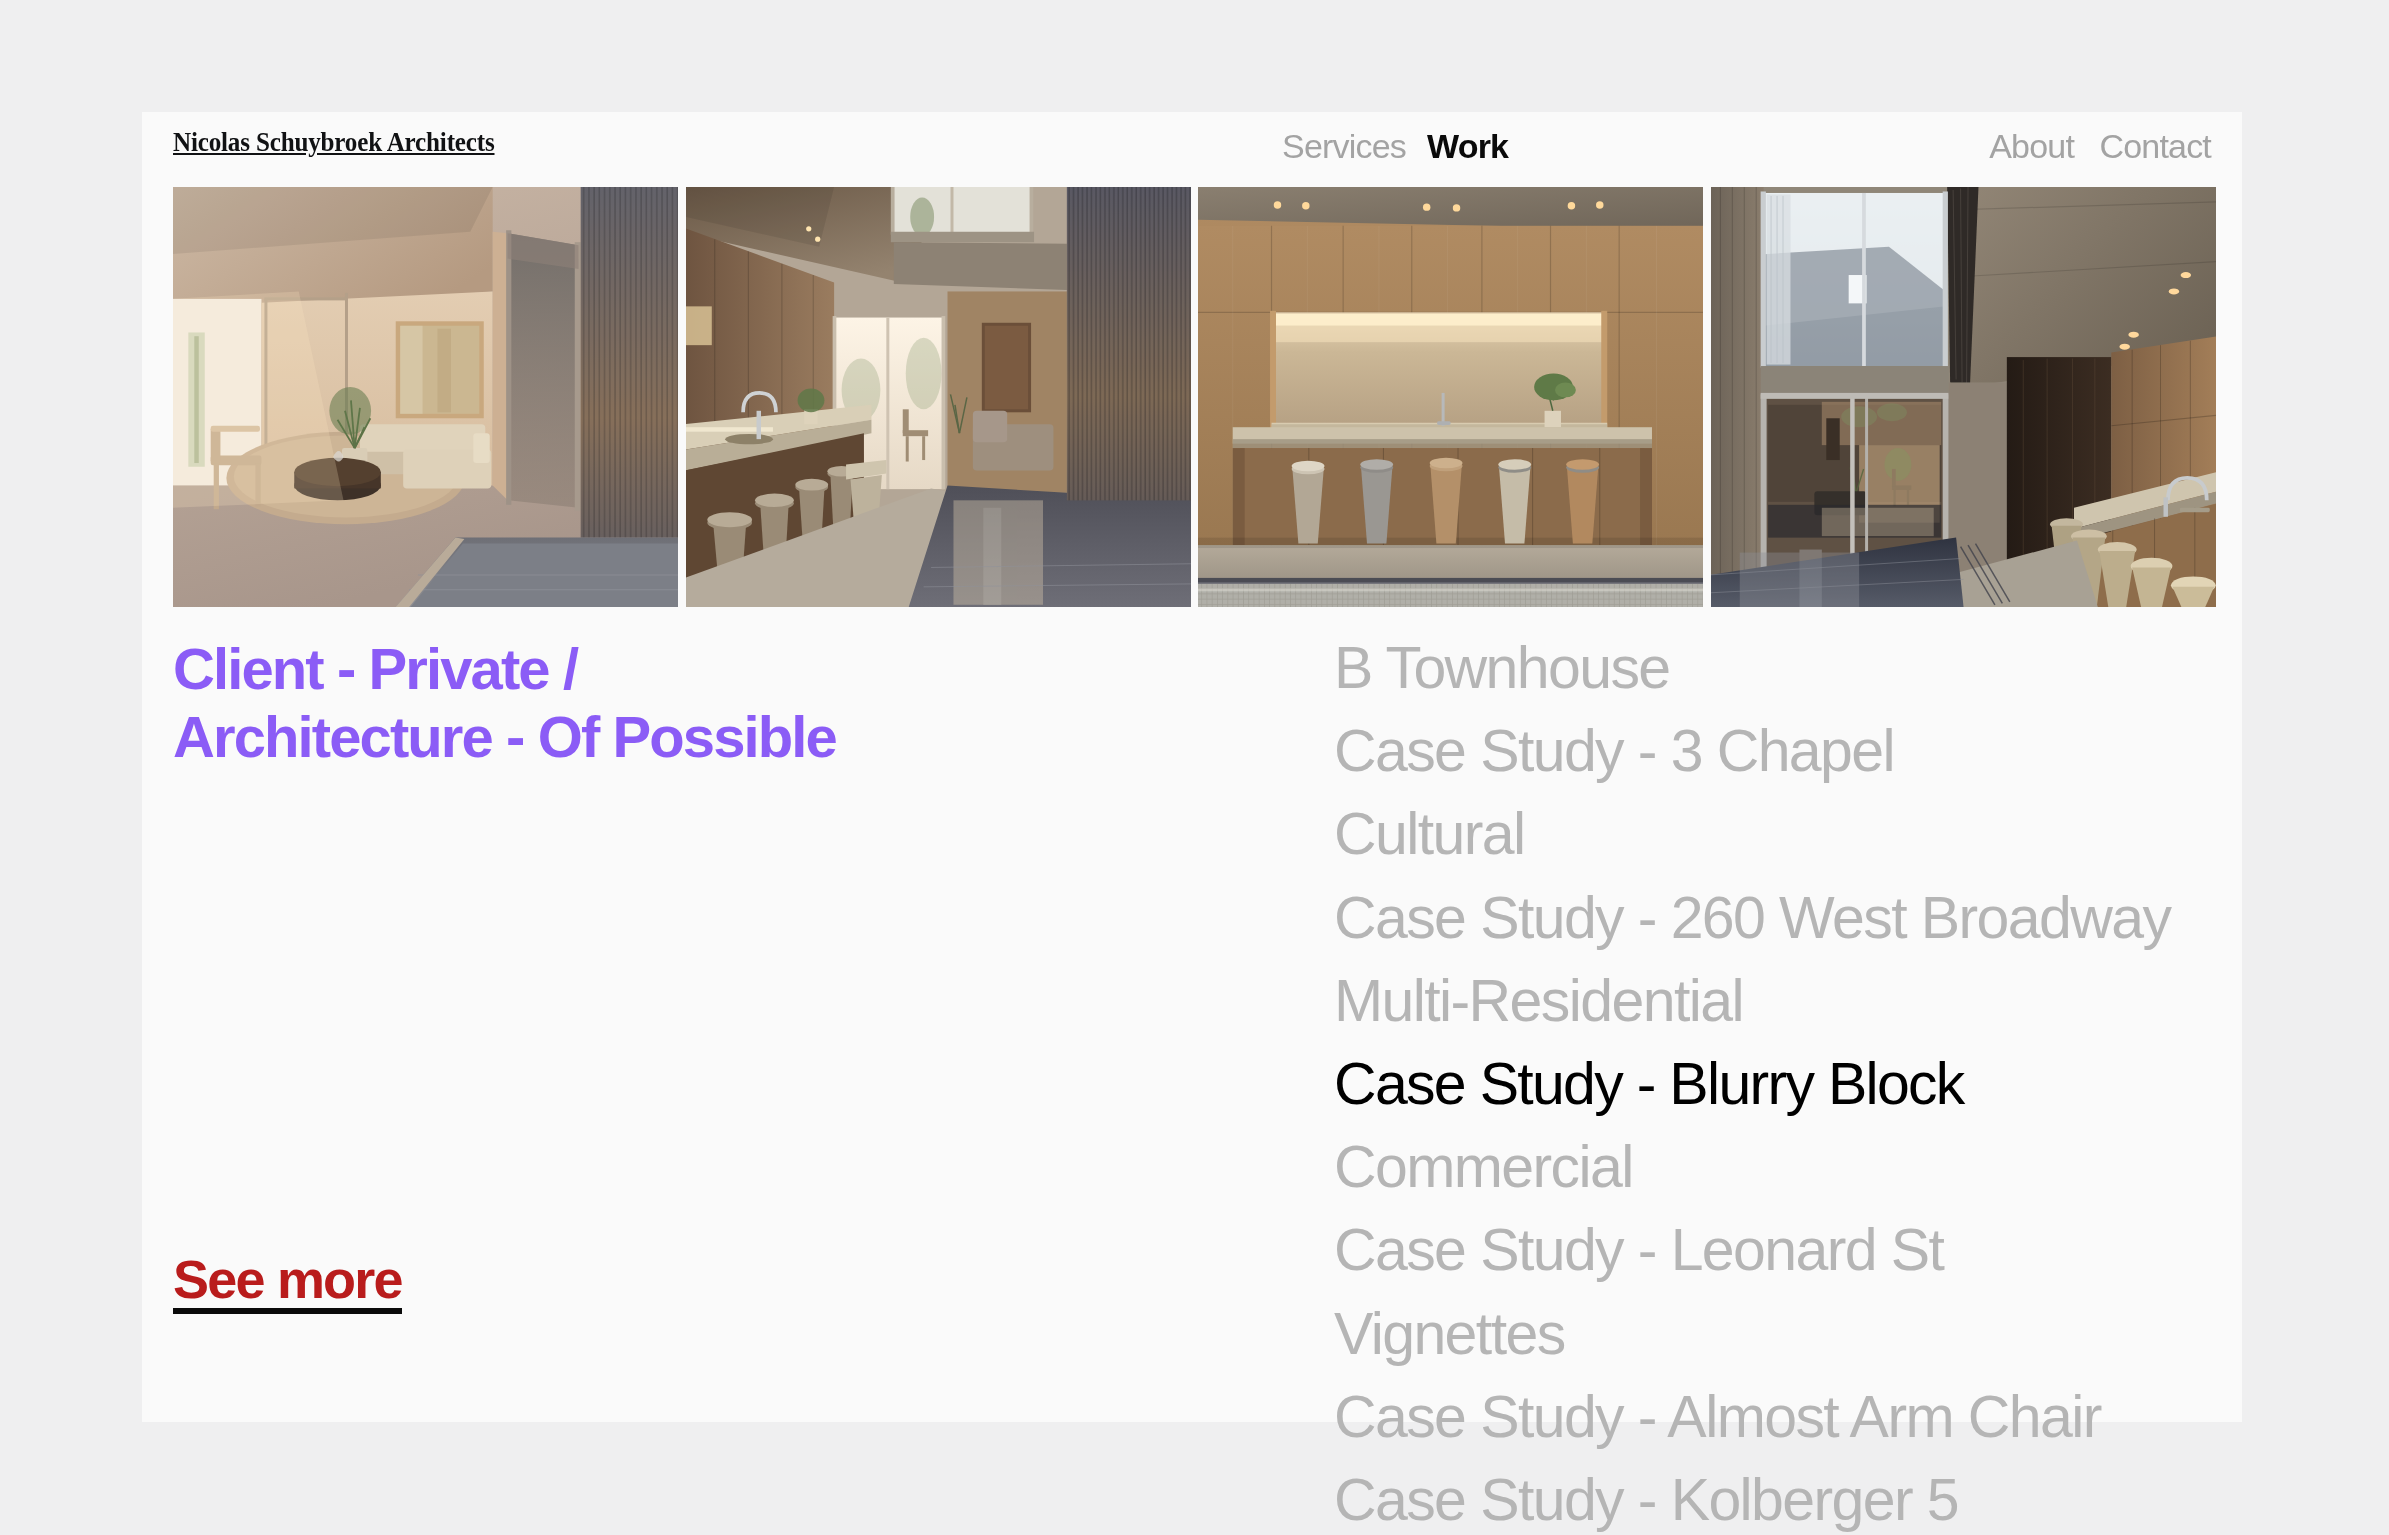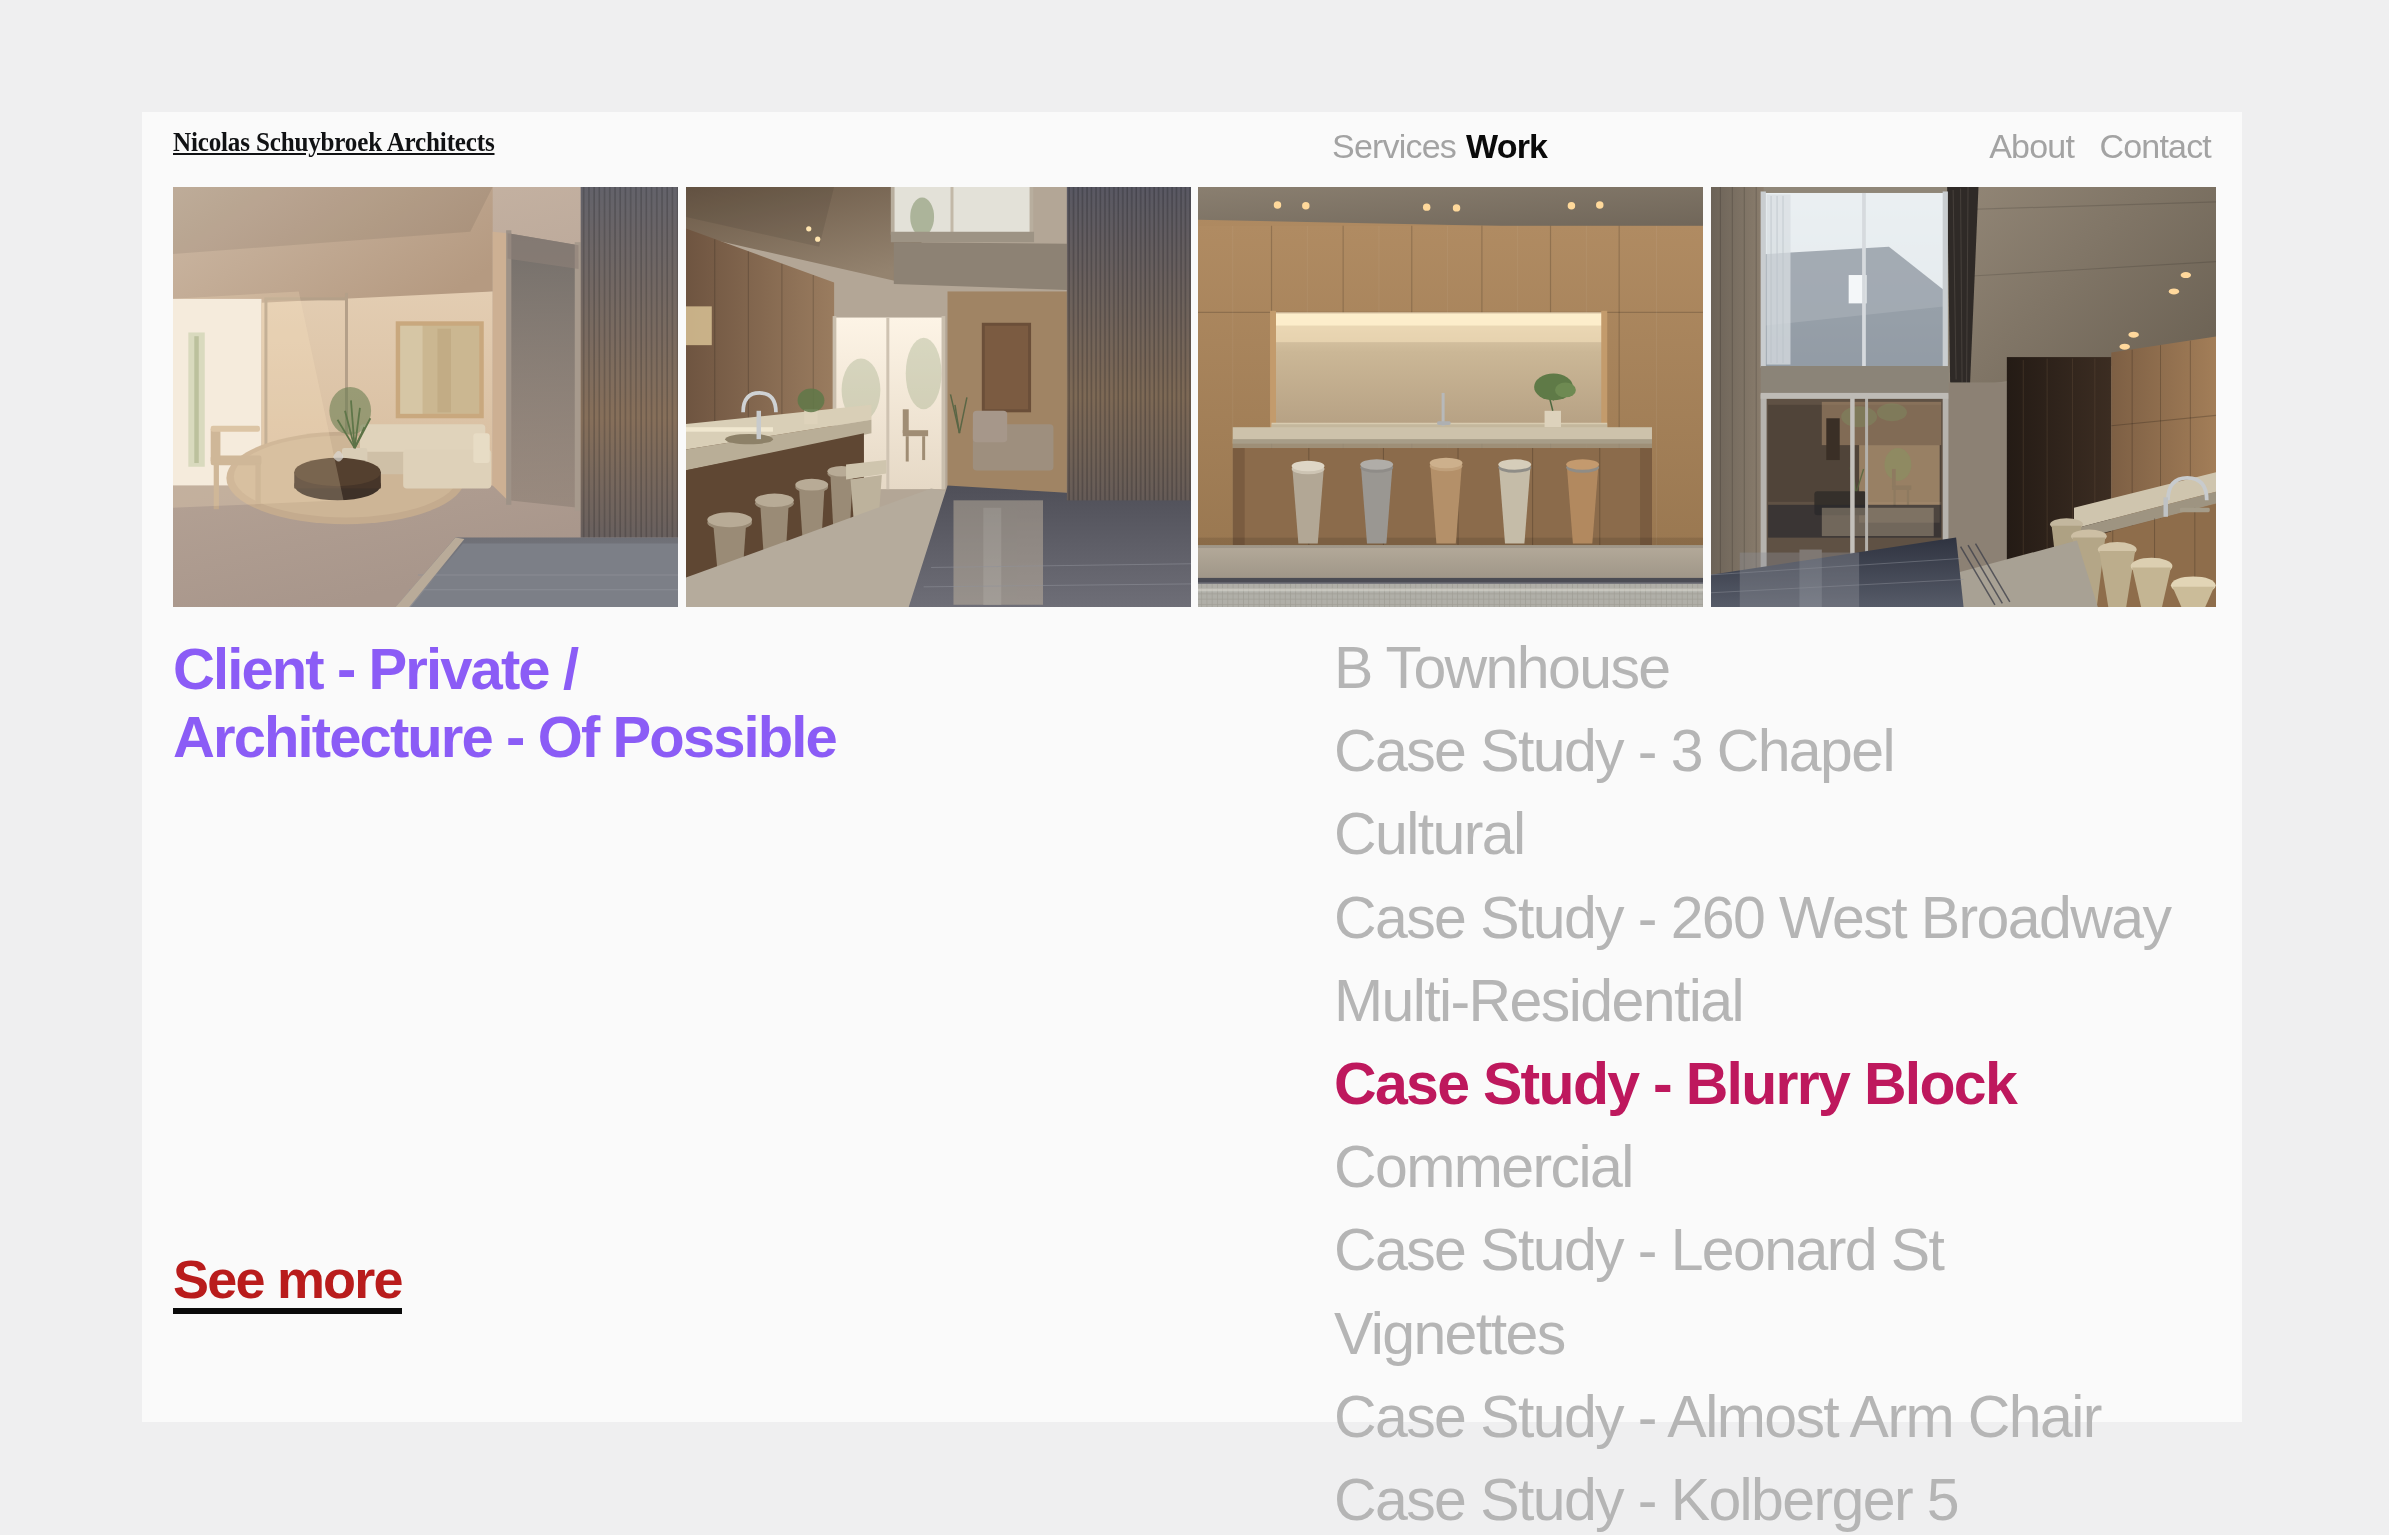--- a/index.html
+++ b/index.html
@@ -26,22 +26,22 @@
     font-family:"Liberation Serif", serif;
     font-weight:700;
     font-size:27px;
     letter-spacing:-0.2px;
     color:#111214;
     transform:scaleX(0.93);
     transform-origin:left center;
     white-space:nowrap;
   }
   .nav-center {
-    position:absolute; left:1190px; top:17px;
-    display:flex; align-items:baseline; gap:10px;
+    position:absolute; left:1140px; top:17px;
+    display:flex; align-items:baseline; gap:21px;
   }
   .nav-right {
     position:absolute; right:31px; top:17px;
     display:flex; align-items:center; gap:25.4px;
   }
   .nav-link {
     font-size:34px;
     letter-spacing:-0.8px;
     color:#a3a3a3;
     white-space:nowrap;
@@ -108,22 +108,22 @@
   .proj-item {
     display:block;
     font-size:59px;
     line-height:1.41;
     letter-spacing:-1.6px;
     color:#b5b5b5;
     white-space:nowrap;
     text-decoration:none;
   }
   .proj-item.active {
-    color:#be185d;
-    font-weight:700;
+    color:#000000;
+    font-weight:400;
     letter-spacing:-1.7px;
   }
 </style>
 </head>
 <body>
 
 <div id="page">
 
   <div class="header">
 

